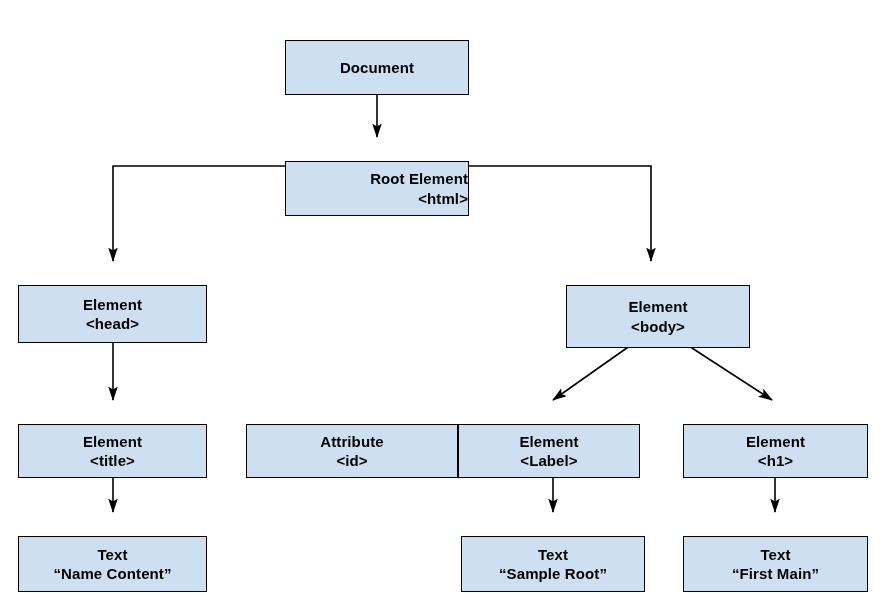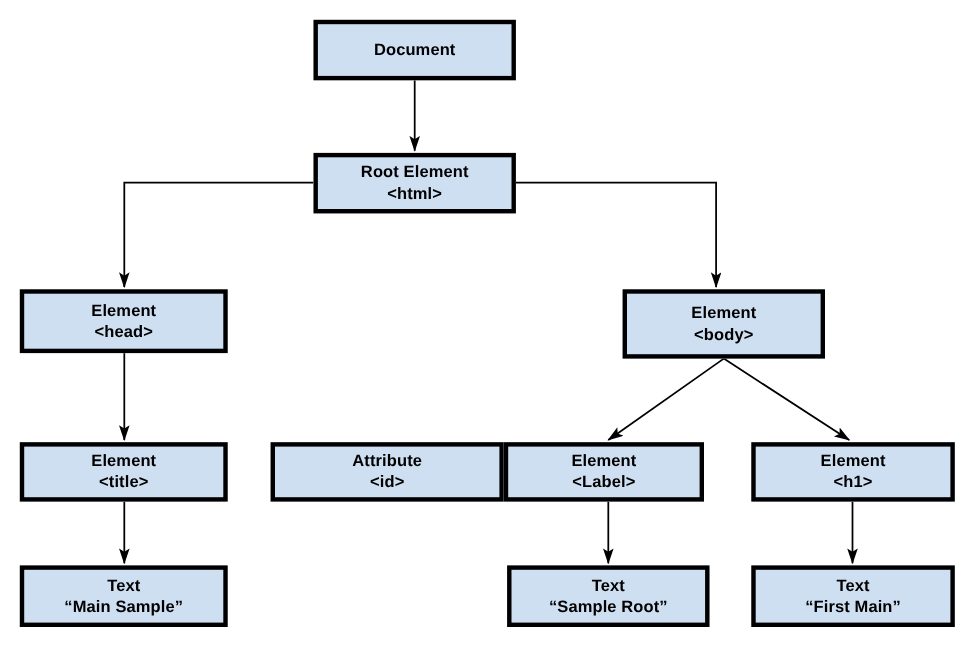--- a/index.html
+++ b/index.html
@@ -21,31 +21,32 @@
     left: 0;
     top: 0;
     width: 882px;
     height: 593px;
     pointer-events: none;
   }
   .node {
     position: absolute;
     box-sizing: border-box;
     background: #cfdff2;
-    border: 4px solid #3b82f6;
+    border: 1px solid #3b82f6;
     display: flex;
     flex-direction: column;
     align-items: center;
     justify-content: center;
     text-align: center;
     color: #000000;
     font-weight: bold;
     font-size: 15px;
     line-height: 1.28;
     letter-spacing: 0.1px;
+    margin-top: 22px;
   }
   .node .line1,
   .node .line2 {
     display: block;
     white-space: nowrap;
   }
 </style>
 </head>
 <body>
 
@@ -68,21 +69,21 @@
         <polyline points="113,456 113,512" fill="none" stroke="#000000" stroke-width="1.6" marker-end="url(#arrowhead)"></polyline>
         <polyline points="553,456 553,512" fill="none" stroke="#000000" stroke-width="1.6" marker-end="url(#arrowhead)"></polyline>
         <polyline points="775,456 775,512" fill="none" stroke="#000000" stroke-width="1.6" marker-end="url(#arrowhead)"></polyline>
       </g>
   </svg>
 
   <div id="node-layer">
       <div class="node single" style="left: 285px; top: 18px; width: 184px; height: 55px; background: rgb(207, 223, 242); border-color: rgb(0, 0, 0); color: rgb(0, 0, 0);">
         <span class="line1">Document</span>
       </div>
-      <div class="node" style="left: 285px; top: 139px; width: 184px; height: 55px; background: rgb(207, 223, 242); border-color: rgb(0, 0, 0); color: rgb(0, 0, 0);">
+      <div class="node" style="left: 285px; top: 139px; width: 184px; height: 55px; background: rgb(207, 223, 242); border-color: rgb(0, 0, 0); color: rgb(0, 0, 0); align-items: flex-end;">
         <span class="line1">Root Element</span>
         <span class="line2">&lt;html&gt;</span>
       </div>
       <div class="node" style="left: 18px; top: 263px; width: 189px; height: 58px; background: rgb(207, 223, 242); border-color: rgb(0, 0, 0); color: rgb(0, 0, 0);">
         <span class="line1">Element</span>
         <span class="line2">&lt;head&gt;</span>
       </div>
       <div class="node" style="left: 566px; top: 263px; width: 184px; height: 63px; background: rgb(207, 223, 242); border-color: rgb(0, 0, 0); color: rgb(0, 0, 0);">
         <span class="line1">Element</span>
         <span class="line2">&lt;body&gt;</span>
@@ -98,21 +99,21 @@
       <div class="node" style="left: 458px; top: 402px; width: 182px; height: 54px; background: rgb(207, 223, 242); border-color: rgb(0, 0, 0); color: rgb(0, 0, 0);">
         <span class="line1">Element</span>
         <span class="line2">&lt;Label&gt;</span>
       </div>
       <div class="node" style="left: 683px; top: 402px; width: 185px; height: 54px; background: rgb(207, 223, 242); border-color: rgb(0, 0, 0); color: rgb(0, 0, 0);">
         <span class="line1">Element</span>
         <span class="line2">&lt;h1&gt;</span>
       </div>
       <div class="node" style="left: 18px; top: 514px; width: 189px; height: 56px; background: rgb(207, 223, 242); border-color: rgb(0, 0, 0); color: rgb(0, 0, 0);">
         <span class="line1">Text</span>
-        <span class="line2">“Main Sample”</span>
+        <span class="line2">“Name Content”</span>
       </div>
       <div class="node" style="left: 461px; top: 514px; width: 184px; height: 56px; background: rgb(207, 223, 242); border-color: rgb(0, 0, 0); color: rgb(0, 0, 0);">
         <span class="line1">Text</span>
         <span class="line2">“Sample Root”</span>
       </div>
       <div class="node" style="left: 683px; top: 514px; width: 185px; height: 56px; background: rgb(207, 223, 242); border-color: rgb(0, 0, 0); color: rgb(0, 0, 0);">
         <span class="line1">Text</span>
         <span class="line2">“First Main”</span>
       </div>
     </div>

